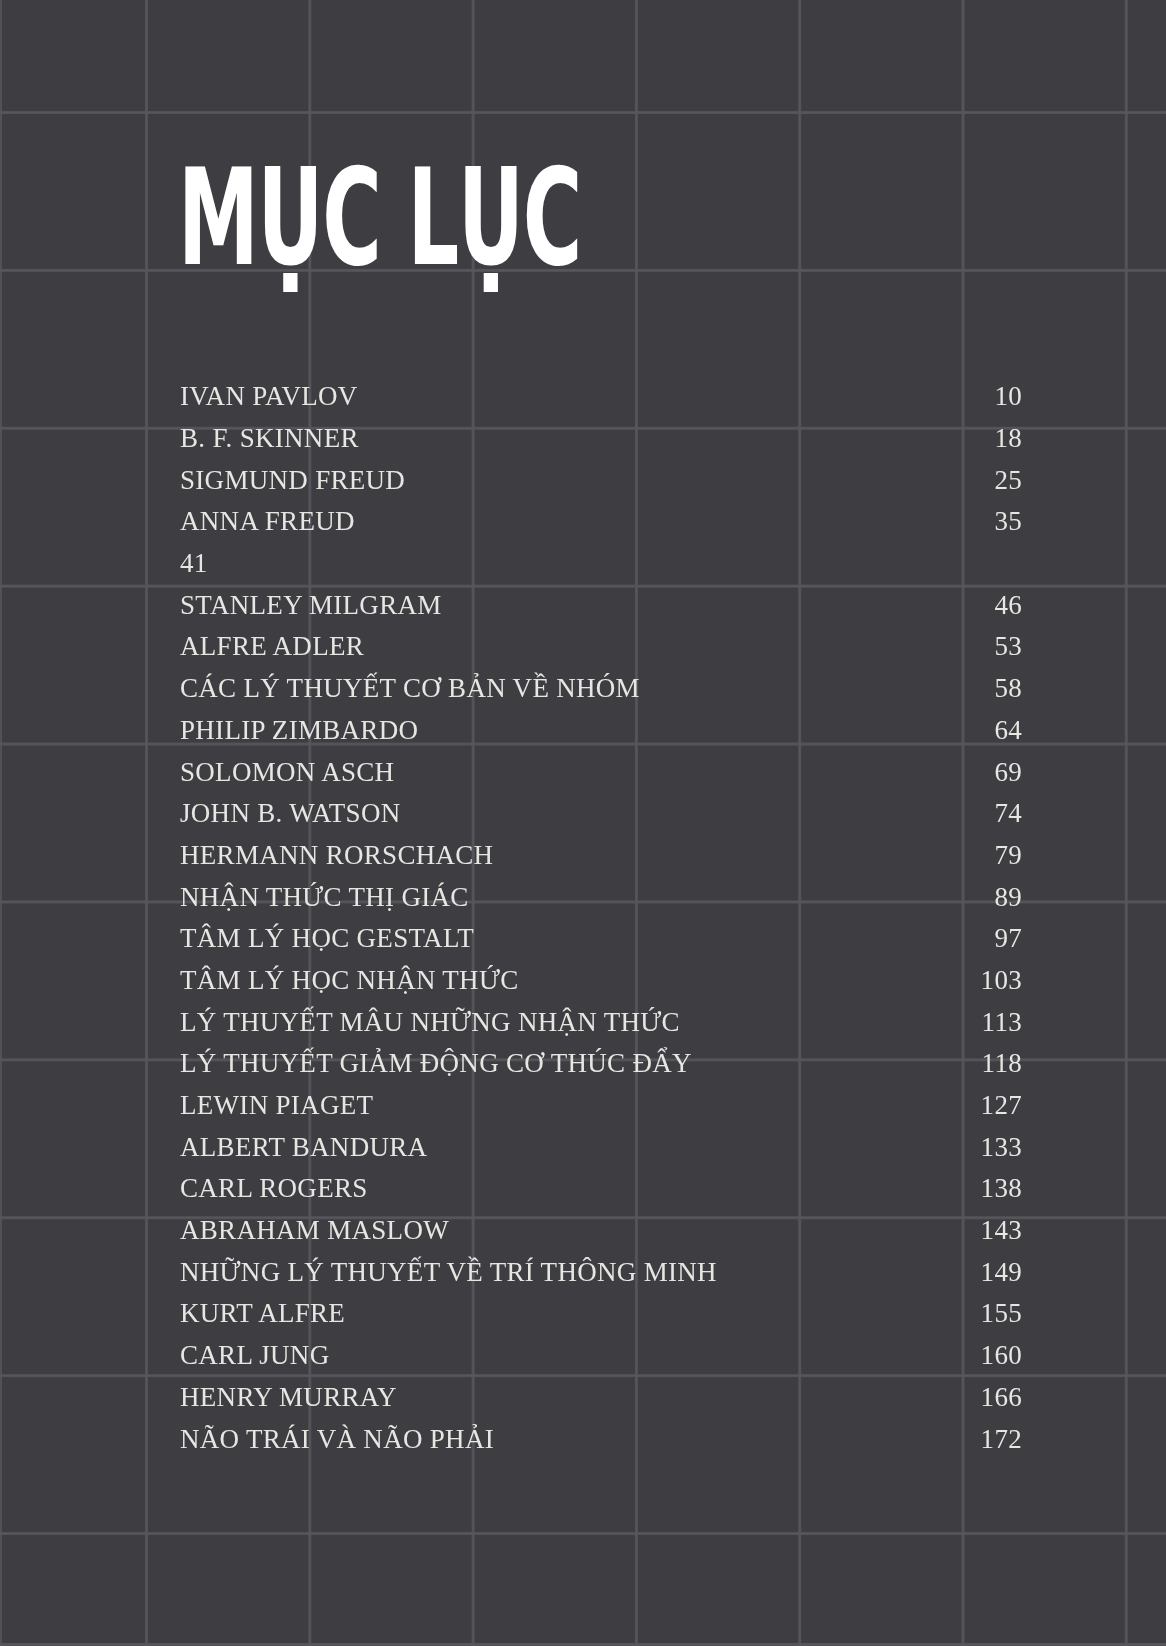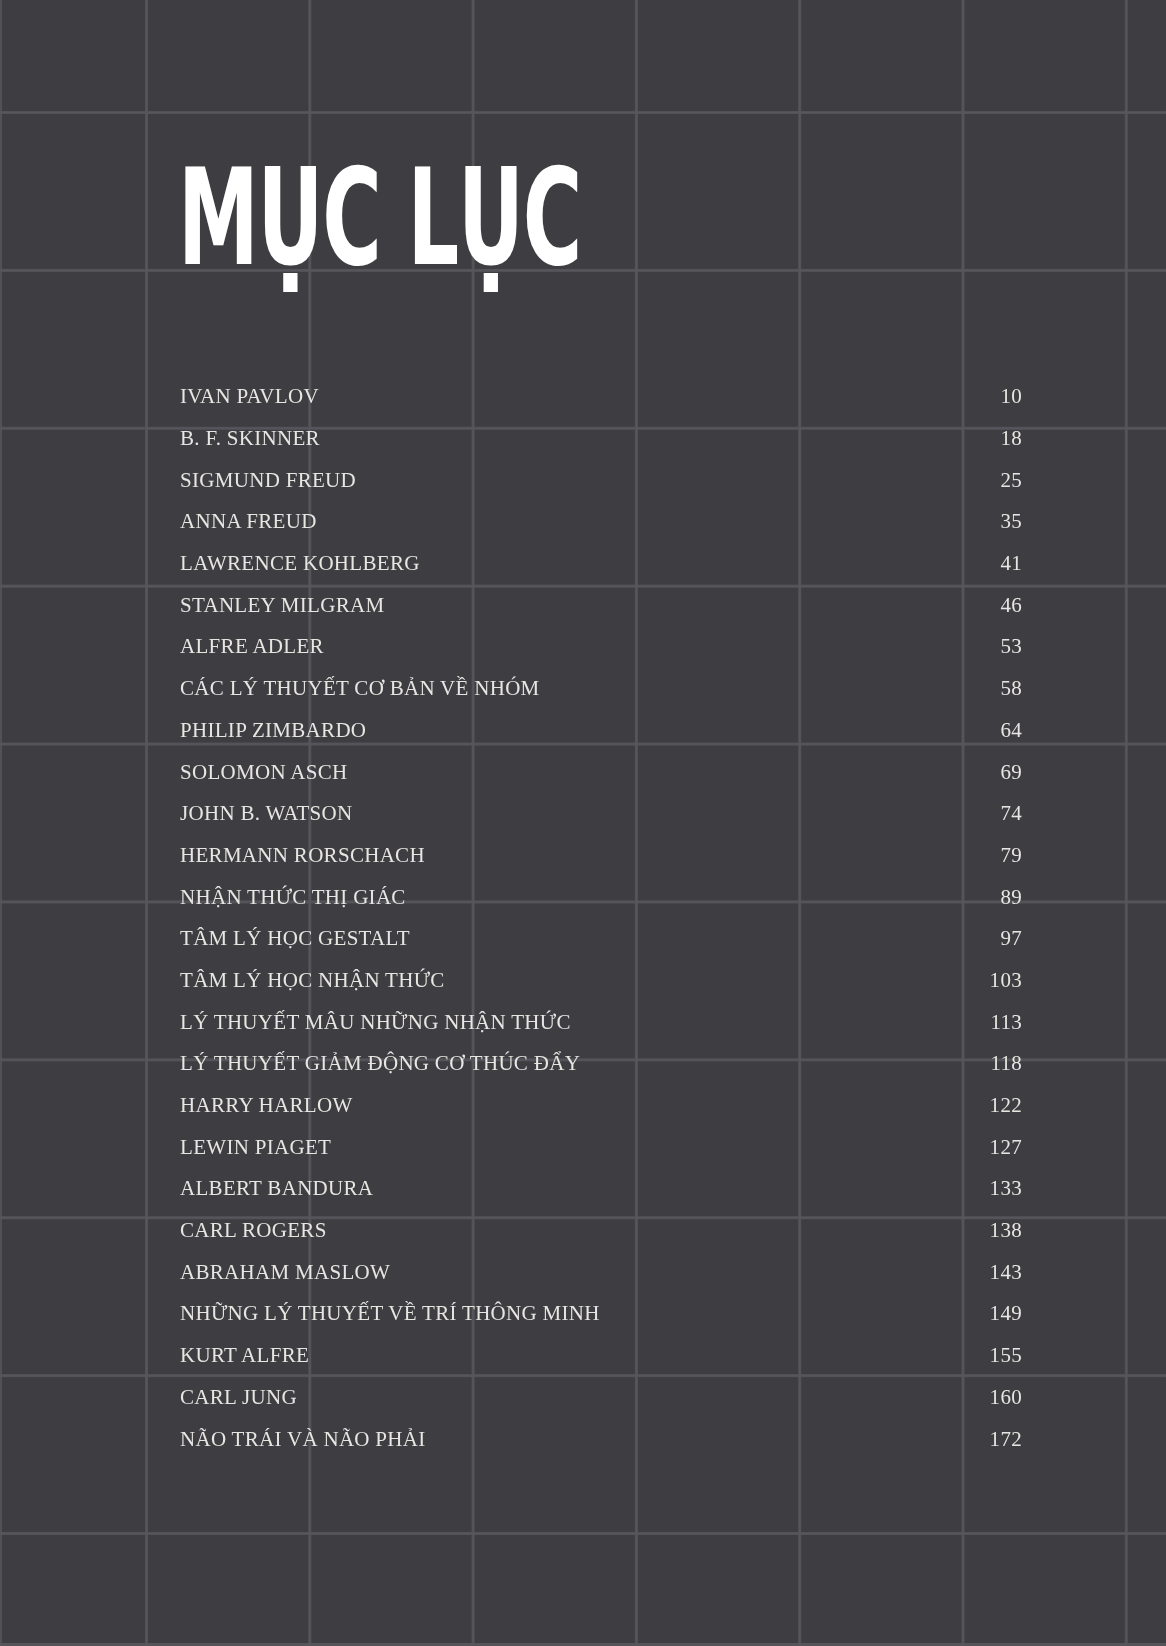--- a/index.html
+++ b/index.html
@@ -58,21 +58,21 @@
     left: 180px;
     top: 376px;
     width: 842px; 
   }
   .toc-row {
     display: flex;
     justify-content: space-between;
     align-items: center;
     height: 41.7px;
     font-family: "Liberation Serif", "DejaVu Serif", serif;
-    font-size: 21px;
+    font-size: 27px;
     letter-spacing: 0.3px;
     color: var(--item_text);
     white-space: nowrap;
   }
   .toc-label { flex: 0 1 auto; }
   .toc-page  { flex: 0 0 auto; text-align: center; }
 </style>
 </head>
 <body>
 
@@ -94,21 +94,20 @@
     <span class="toc-label">SIGMUND FREUD</span>
     <span class="toc-page">25</span>
   </div>
 
   <div class="toc-row">
     <span class="toc-label">ANNA FREUD</span>
     <span class="toc-page">35</span>
   </div>
 
   <div class="toc-row">
-    <span class="toc-label">LAWRENCE KOHLBERG</span>
     <span class="toc-page">41</span>
   </div>
 
   <div class="toc-row">
     <span class="toc-label">STANLEY MILGRAM</span>
     <span class="toc-page">46</span>
   </div>
 
   <div class="toc-row">
     <span class="toc-label">ALFRE ADLER</span>
@@ -158,24 +157,20 @@
   <div class="toc-row">
     <span class="toc-label">LÝ THUYẾT MÂU NHỮNG NHẬN THỨC</span>
     <span class="toc-page">113</span>
   </div>
 
   <div class="toc-row">
     <span class="toc-label">LÝ THUYẾT GIẢM ĐỘNG CƠ THÚC ĐẨY</span>
     <span class="toc-page">118</span>
   </div>
 
-  <div class="toc-row">
-    <span class="toc-label">HARRY HARLOW</span>
-    <span class="toc-page">122</span>
-  </div>
 
   <div class="toc-row">
     <span class="toc-label">LEWIN PIAGET</span>
     <span class="toc-page">127</span>
   </div>
 
   <div class="toc-row">
     <span class="toc-label">ALBERT BANDURA</span>
     <span class="toc-page">133</span>
   </div>
@@ -198,20 +193,24 @@
   <div class="toc-row">
     <span class="toc-label">KURT ALFRE</span>
     <span class="toc-page">155</span>
   </div>
 
   <div class="toc-row">
     <span class="toc-label">CARL JUNG</span>
     <span class="toc-page">160</span>
   </div>
 
+  <div class="toc-row">
+    <span class="toc-label">HENRY MURRAY</span>
+    <span class="toc-page">166</span>
+  </div>
 
   <div class="toc-row">
     <span class="toc-label">NÃO TRÁI VÀ NÃO PHẢI</span>
     <span class="toc-page">172</span>
   </div>
 </div>
   <div class="edge-bottom"></div>
 </div>
 
 </body></html>

